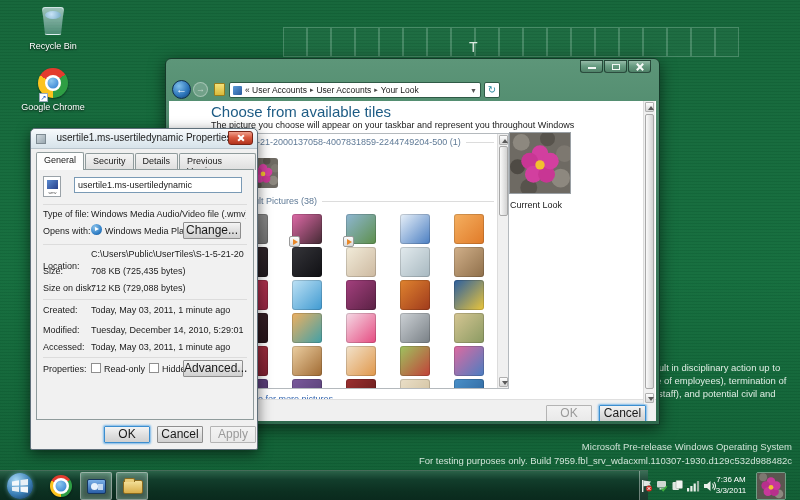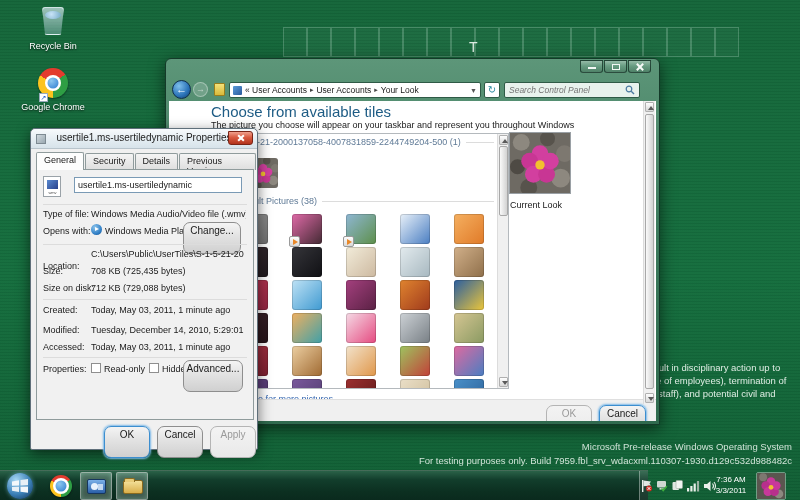--- a/index.html
+++ b/index.html
@@ -95,22 +95,22 @@
     border:1px solid #b0b0b0; border-radius:1px; }
   .sc-up { top:1px; } .sc-down { bottom:1px; }
   .sc-up:before { content:""; position:absolute; left:2px; top:3px; border-bottom:4px solid #5a5a5a; border-left:3px solid transparent; border-right:3px solid transparent; }
   .sc-down:before { content:""; position:absolute; left:2px; top:3px; border-top:4px solid #5a5a5a; border-left:3px solid transparent; border-right:3px solid transparent; }
   .sc-thumb { position:absolute; left:1px; width:9px; background:linear-gradient(90deg,#fafafa,#d2d2d2); border:1px solid #a8a8a8; border-radius:2px; }
   .current-look { position:absolute; left:340px; top:31px; width:54px; text-align:center; }
   .cl-img { width:62px; height:62px; border:1px solid #9aa0a5; }
   .cl-lbl { margin-top:2px; font-size:9px; color:#1a1a1a; }
   .browse-link { position:absolute; left:64px; top:293px; font-size:9px; color:#3567b0; cursor:pointer; }
   .cp-footer { position:absolute; left:0; right:0; bottom:0; height:22px; background:#f0f0f0; border-top:1px solid #dfdfdf; }
-  .btn { position:absolute; height:32px; font-size:10px; text-align:center; line-height:15px;
-    background:linear-gradient(180deg,#f4f4f4,#e2e2e2 45%,#d0d0d0); border:1px solid #8e8e8e; border-radius:7px; color:#1a1a1a; }
+  .btn { position:absolute; height:17px; font-size:12px; text-align:center; line-height:15px;
+    background:linear-gradient(180deg,#f4f4f4,#e2e2e2 45%,#d0d0d0); border:1px solid #8e8e8e; border-radius:1px; color:#1a1a1a; }
   .btn.disabled { color:#9a9a9a; border-color:#b4b4b4; background:linear-gradient(180deg,#f3f3f3,#e9e9e9); }
   .btn.focus { border-color:#3c8ecf; box-shadow:0 0 2px 1px #7ab8e8; }
   .win-scroll { position:absolute; left:474px; top:0; width:12px; height:303px; background:#f0f0f0; border-left:1px solid #dcdcdc; }
 
   
   .dlg { position:absolute; left:30px; top:128px; width:228px; height:322px; z-index:20;
     background:#f0f0f0; border:1px solid #5f6f7a; border-radius:5px 5px 2px 2px; box-shadow:0 4px 14px rgba(0,0,0,0.55); }
   .dlg-titlebar { position:absolute; left:0; top:0; right:0; height:20px; border-radius:5px 5px 0 0;
     background:linear-gradient(180deg,#f7fafc 0%, #e6eef3 50%, #d7e3ea 100%); border-bottom:1px solid #b8c4cc; }
   .dlg-title { position:absolute; left:0; right:0; top:3px; text-align:center; font-size:10px; color:#1d1d1d; }
@@ -238,27 +238,20 @@
       <span class="addr-ico"></span>
       <span class="crumb">«</span>&nbsp;
       <span class="crumb">User Accounts</span>
       <span class="sep">▸</span>
       <span class="crumb">User Accounts</span>
       <span class="sep">▸</span>
       <span class="crumb">Your Look</span>
       <span class="addr-drop">▼</span>
     </div>
     <div class="refresh-btn">↻</div>
-    <div class="searchbox">
-      <input type="text" placeholder="Search Control Panel" style="">
-      <svg class="mag" viewBox="0 0 10 10">
-        <circle cx="4" cy="4" r="2.8" fill="none" stroke="#4a7aa0" stroke-width="1.2"></circle>
-        <line x1="6.2" y1="6.2" x2="9" y2="9" stroke="#4a7aa0" stroke-width="1.4"></line>
-      </svg>
-    </div>
   </div>
 
   <div class="win-content">
     <div class="cp-heading">Choose from available tiles</div>
     <div class="cp-sub">The picture you choose will appear on your taskbar and represent you throughout Windows</div>
 
     <div class="listbox" id="tile-listbox">
       <div class="grp-hdr" style="top:3px;">
         <span class="txt">S-1-5-21-2000137058-4007831859-2244749204-500 (1)</span>
           <span class="rule"></span>

